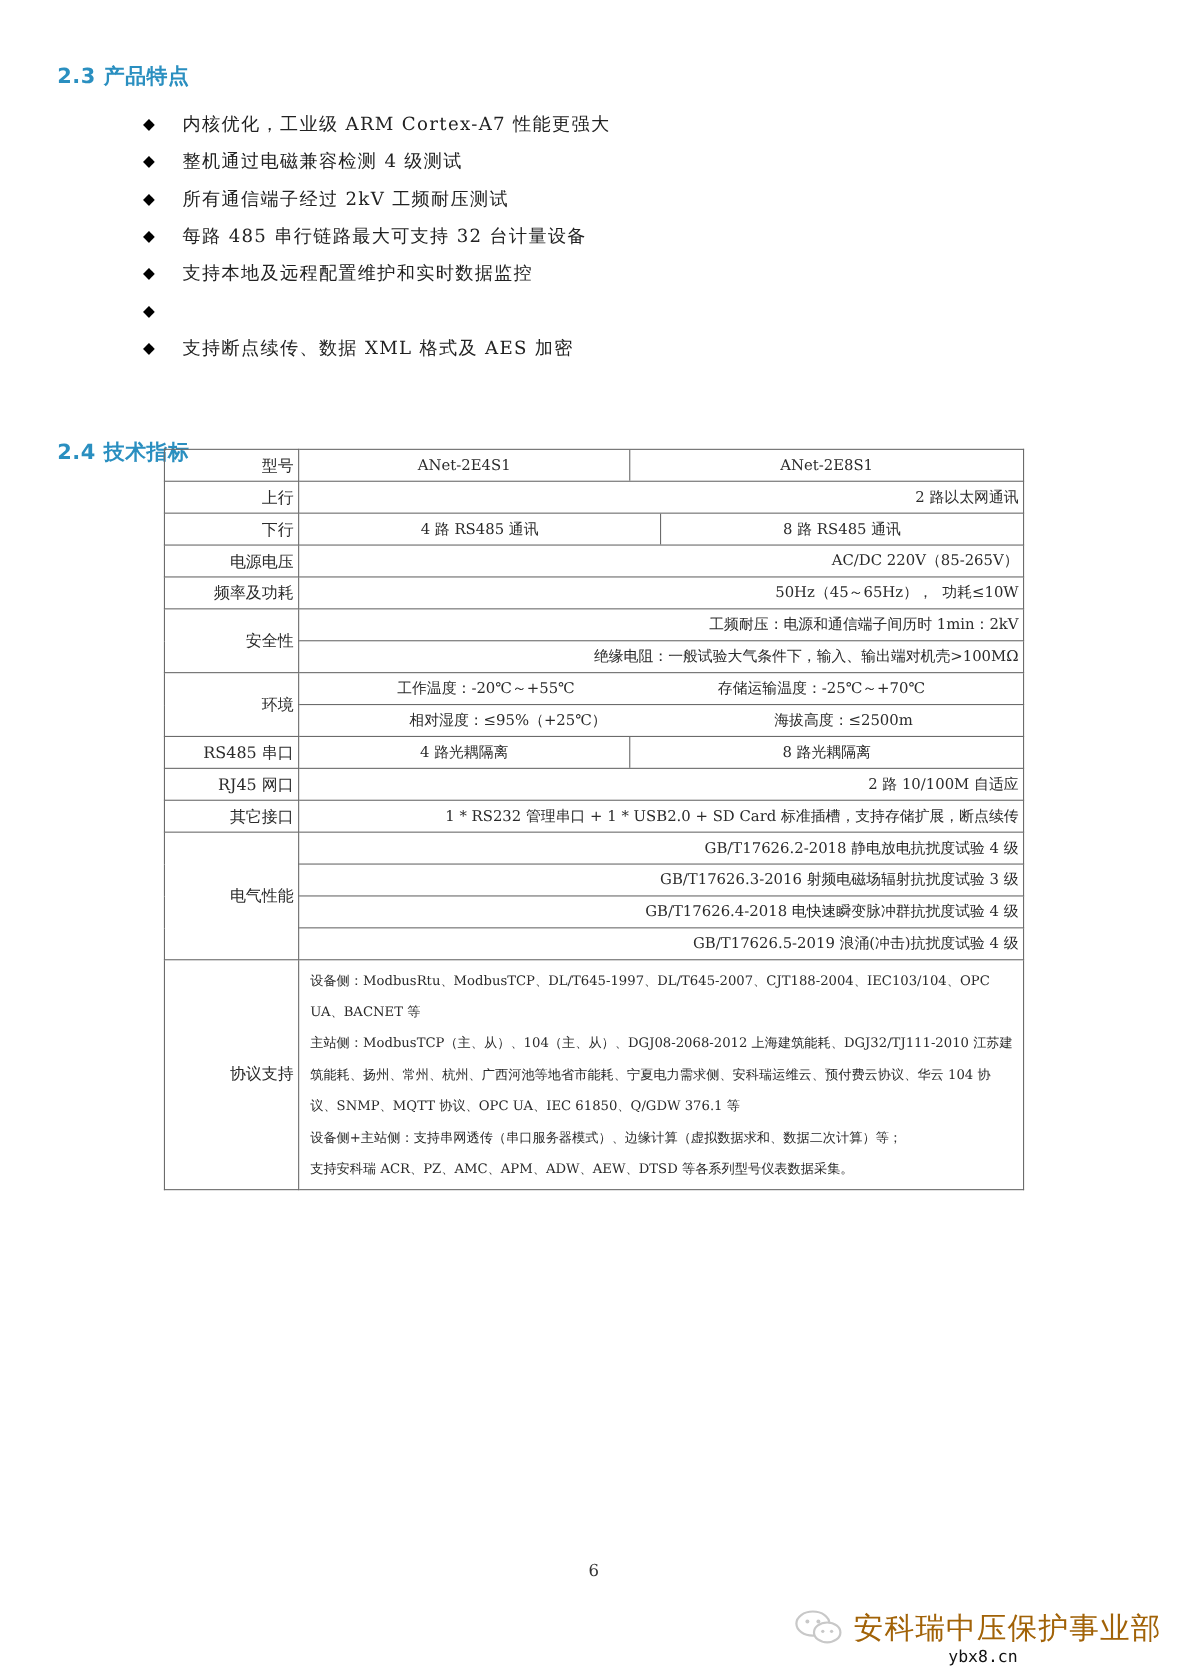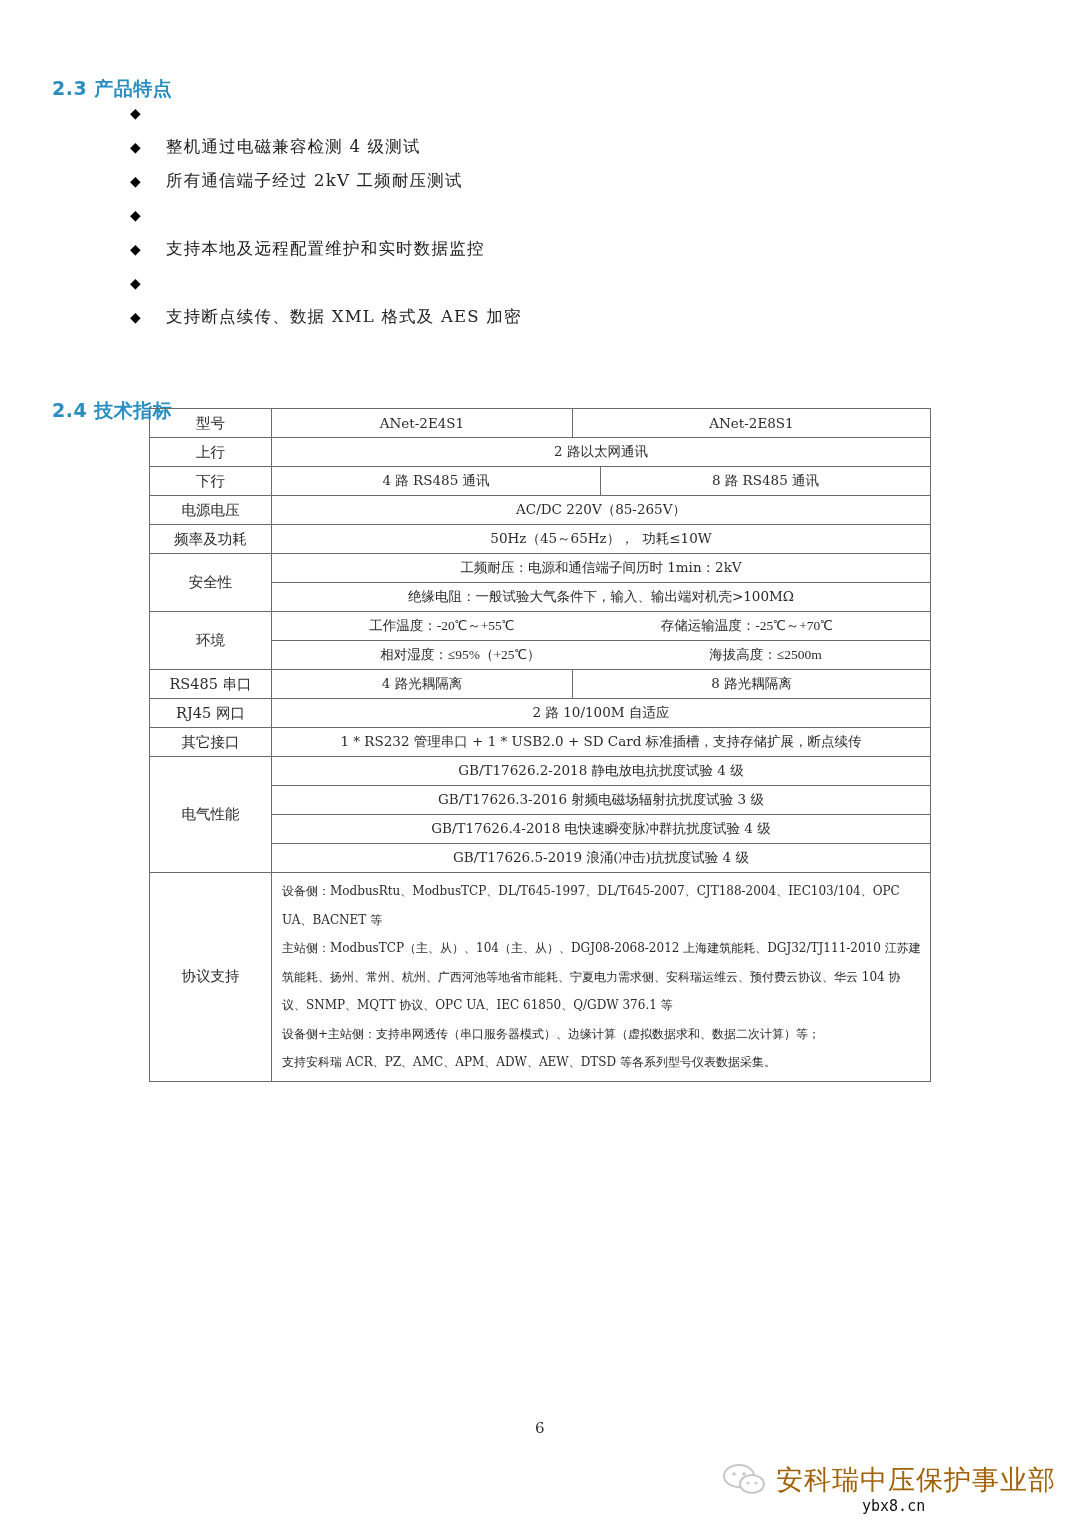--- a/index.html
+++ b/index.html
@@ -7,46 +7,46 @@
       width: 1080px; height: 1527px; position: relative; overflow: hidden;
       font-family: "DejaVu Serif", "Liberation Serif", serif;
       color: #222222;
     }
     .heading {
       position: absolute; left: 52px;
       font-family: "DejaVu Sans", "Liberation Sans", sans-serif;
       font-size: 19px; font-weight: bold; color: #2a8fc0;
       letter-spacing: 0.5px;
     }
-    #h23 { top: 76px; }
+    #h23 { top: 56px; }
     #h24 { top: 375px; margin-top: 23px; }
     .features { position: absolute; left: 130px; top: 96px; margin: 0; padding: 0; list-style: none; }
     .features li {
       height: 34px; display: flex; align-items: center;
       font-size: 16.5px; letter-spacing: 1.2px; color: #222;
     }
     .features .bullet {
       width: 36px; font-size: 14px; color: #000;
       font-family: "DejaVu Sans", sans-serif;
     }
     table.spec {
       position: absolute; left: 149px; top: 408px;
       width: 782px; border-collapse: collapse;
       font-size: 13.5px; color: #2a2a2a;
     }
     table.spec td {
-      border: 1.5px solid #6b6b6b; text-align: center; vertical-align: middle;
+      border: 1.5px solid #6b6b6b; text-align: right; vertical-align: middle;
       padding: 0 4px; height: 28px; white-space: nowrap;
     }
     table.spec td.label { width: 113px; font-size: 14.5px; }
     table.spec td.inner { padding: 0; border: 1.5px solid #6b6b6b; }
     .split { display: flex; width: 100%; height: 100%; }
     .split > div { flex: 1; display: flex; align-items: center; justify-content: center; height: 28px; }
     .split > div + div { border-left: 1.5px solid #6b6b6b; }
-    .env { display: flex; justify-content: space-around; padding: 0 20px; font-family: Liberation Serif, serif; }
+    .env { display: flex; justify-content: space-around; padding: 0 20px; }
     td.proto {
       text-align: left !important; white-space: normal !important;
       padding: 4px 8px 4px 10px !important; line-height: 28.5px; font-size: 12px;
       height: auto !important;
     }
     .page-number {
       position: absolute; top: 1419px; left: 535px; font-size: 15px; color: #333;
     }
     .watermark {
       position: absolute; top: 1462px; left: 722px; display: flex; align-items: center;
@@ -60,31 +60,33 @@
     }
   </style>
 </head>
 <body>
 
 <div id="h23" class="heading">2.3 产品特点</div>
 
 <ul class="features">
   <li>
       <span class="bullet">◆</span>
+      <span>内核优化，工业级 ARM Cortex-A7 性能更强大</span>
     </li>
   <li>
       <span class="bullet">◆</span>
       <span>整机通过电磁兼容检测 4 级测试</span>
     </li>
   <li>
       <span class="bullet">◆</span>
       <span>所有通信端子经过 2kV 工频耐压测试</span>
     </li>
   <li>
       <span class="bullet">◆</span>
+      <span>每路 485 串行链路最大可支持 32 台计量设备</span>
     </li>
   <li>
       <span class="bullet">◆</span>
       <span>支持本地及远程配置维护和实时数据监控</span>
     </li>
   <li>
       <span class="bullet">◆</span>
     </li>
   <li>
       <span class="bullet">◆</span>

